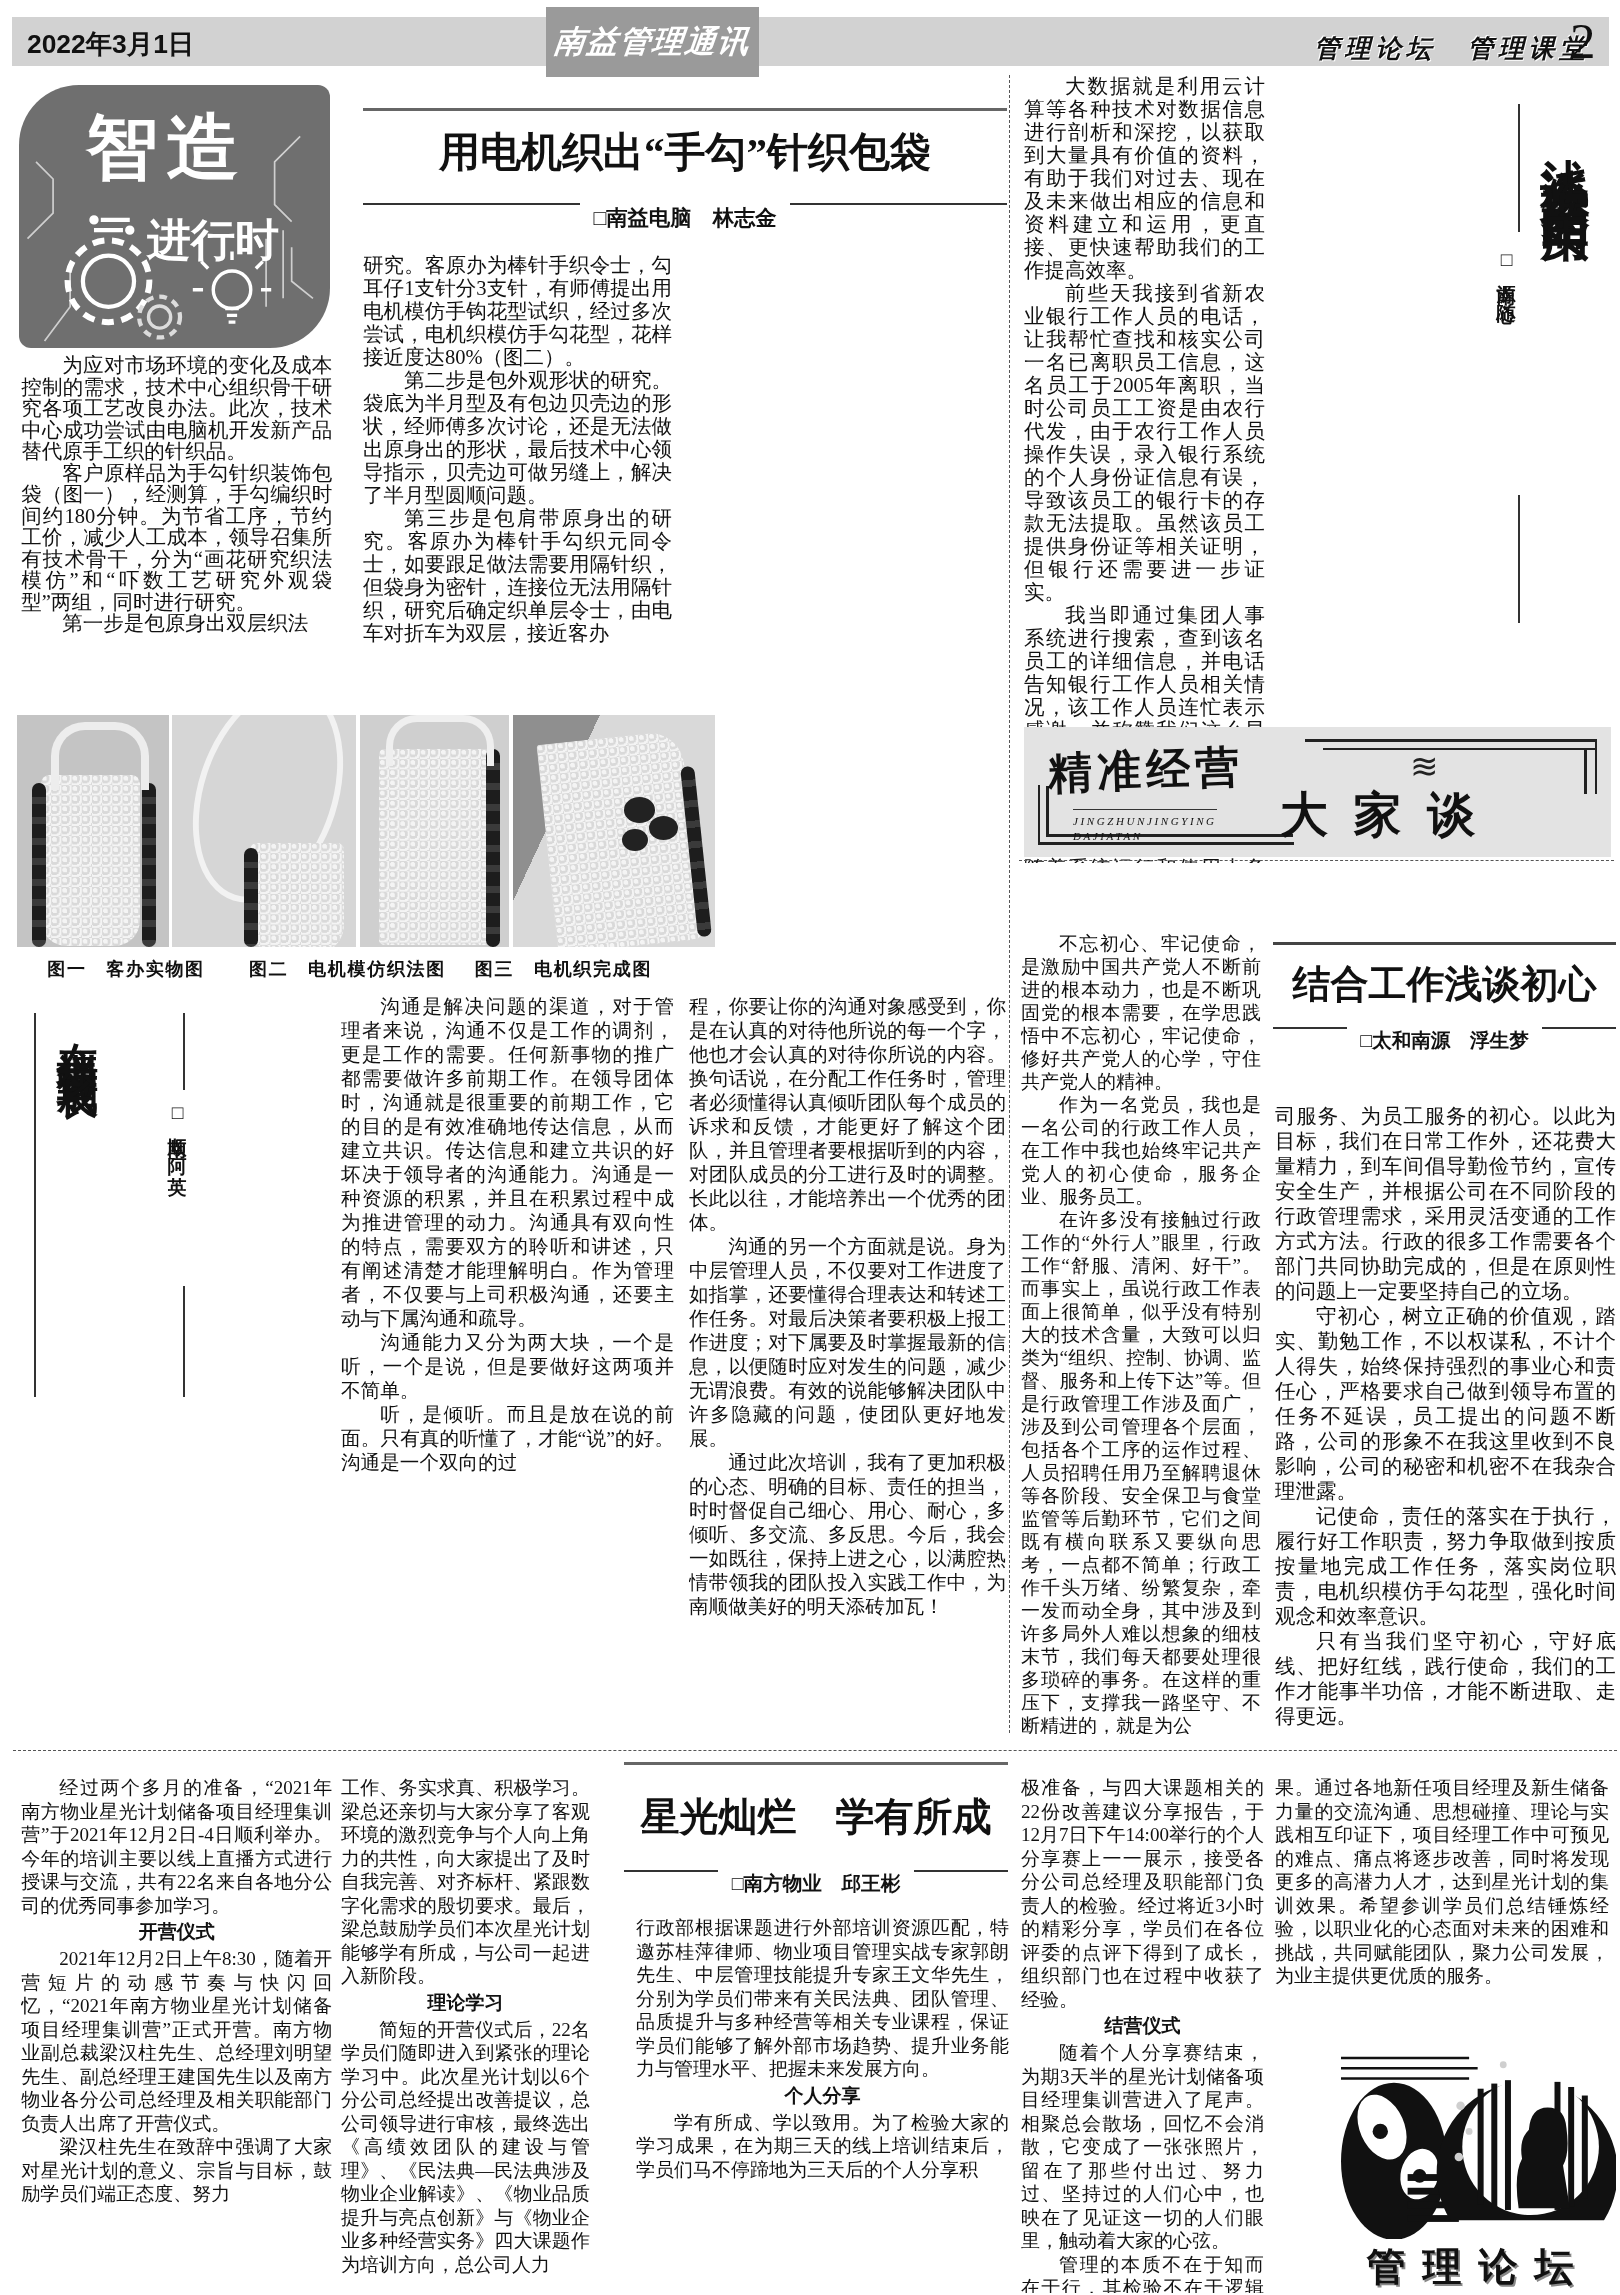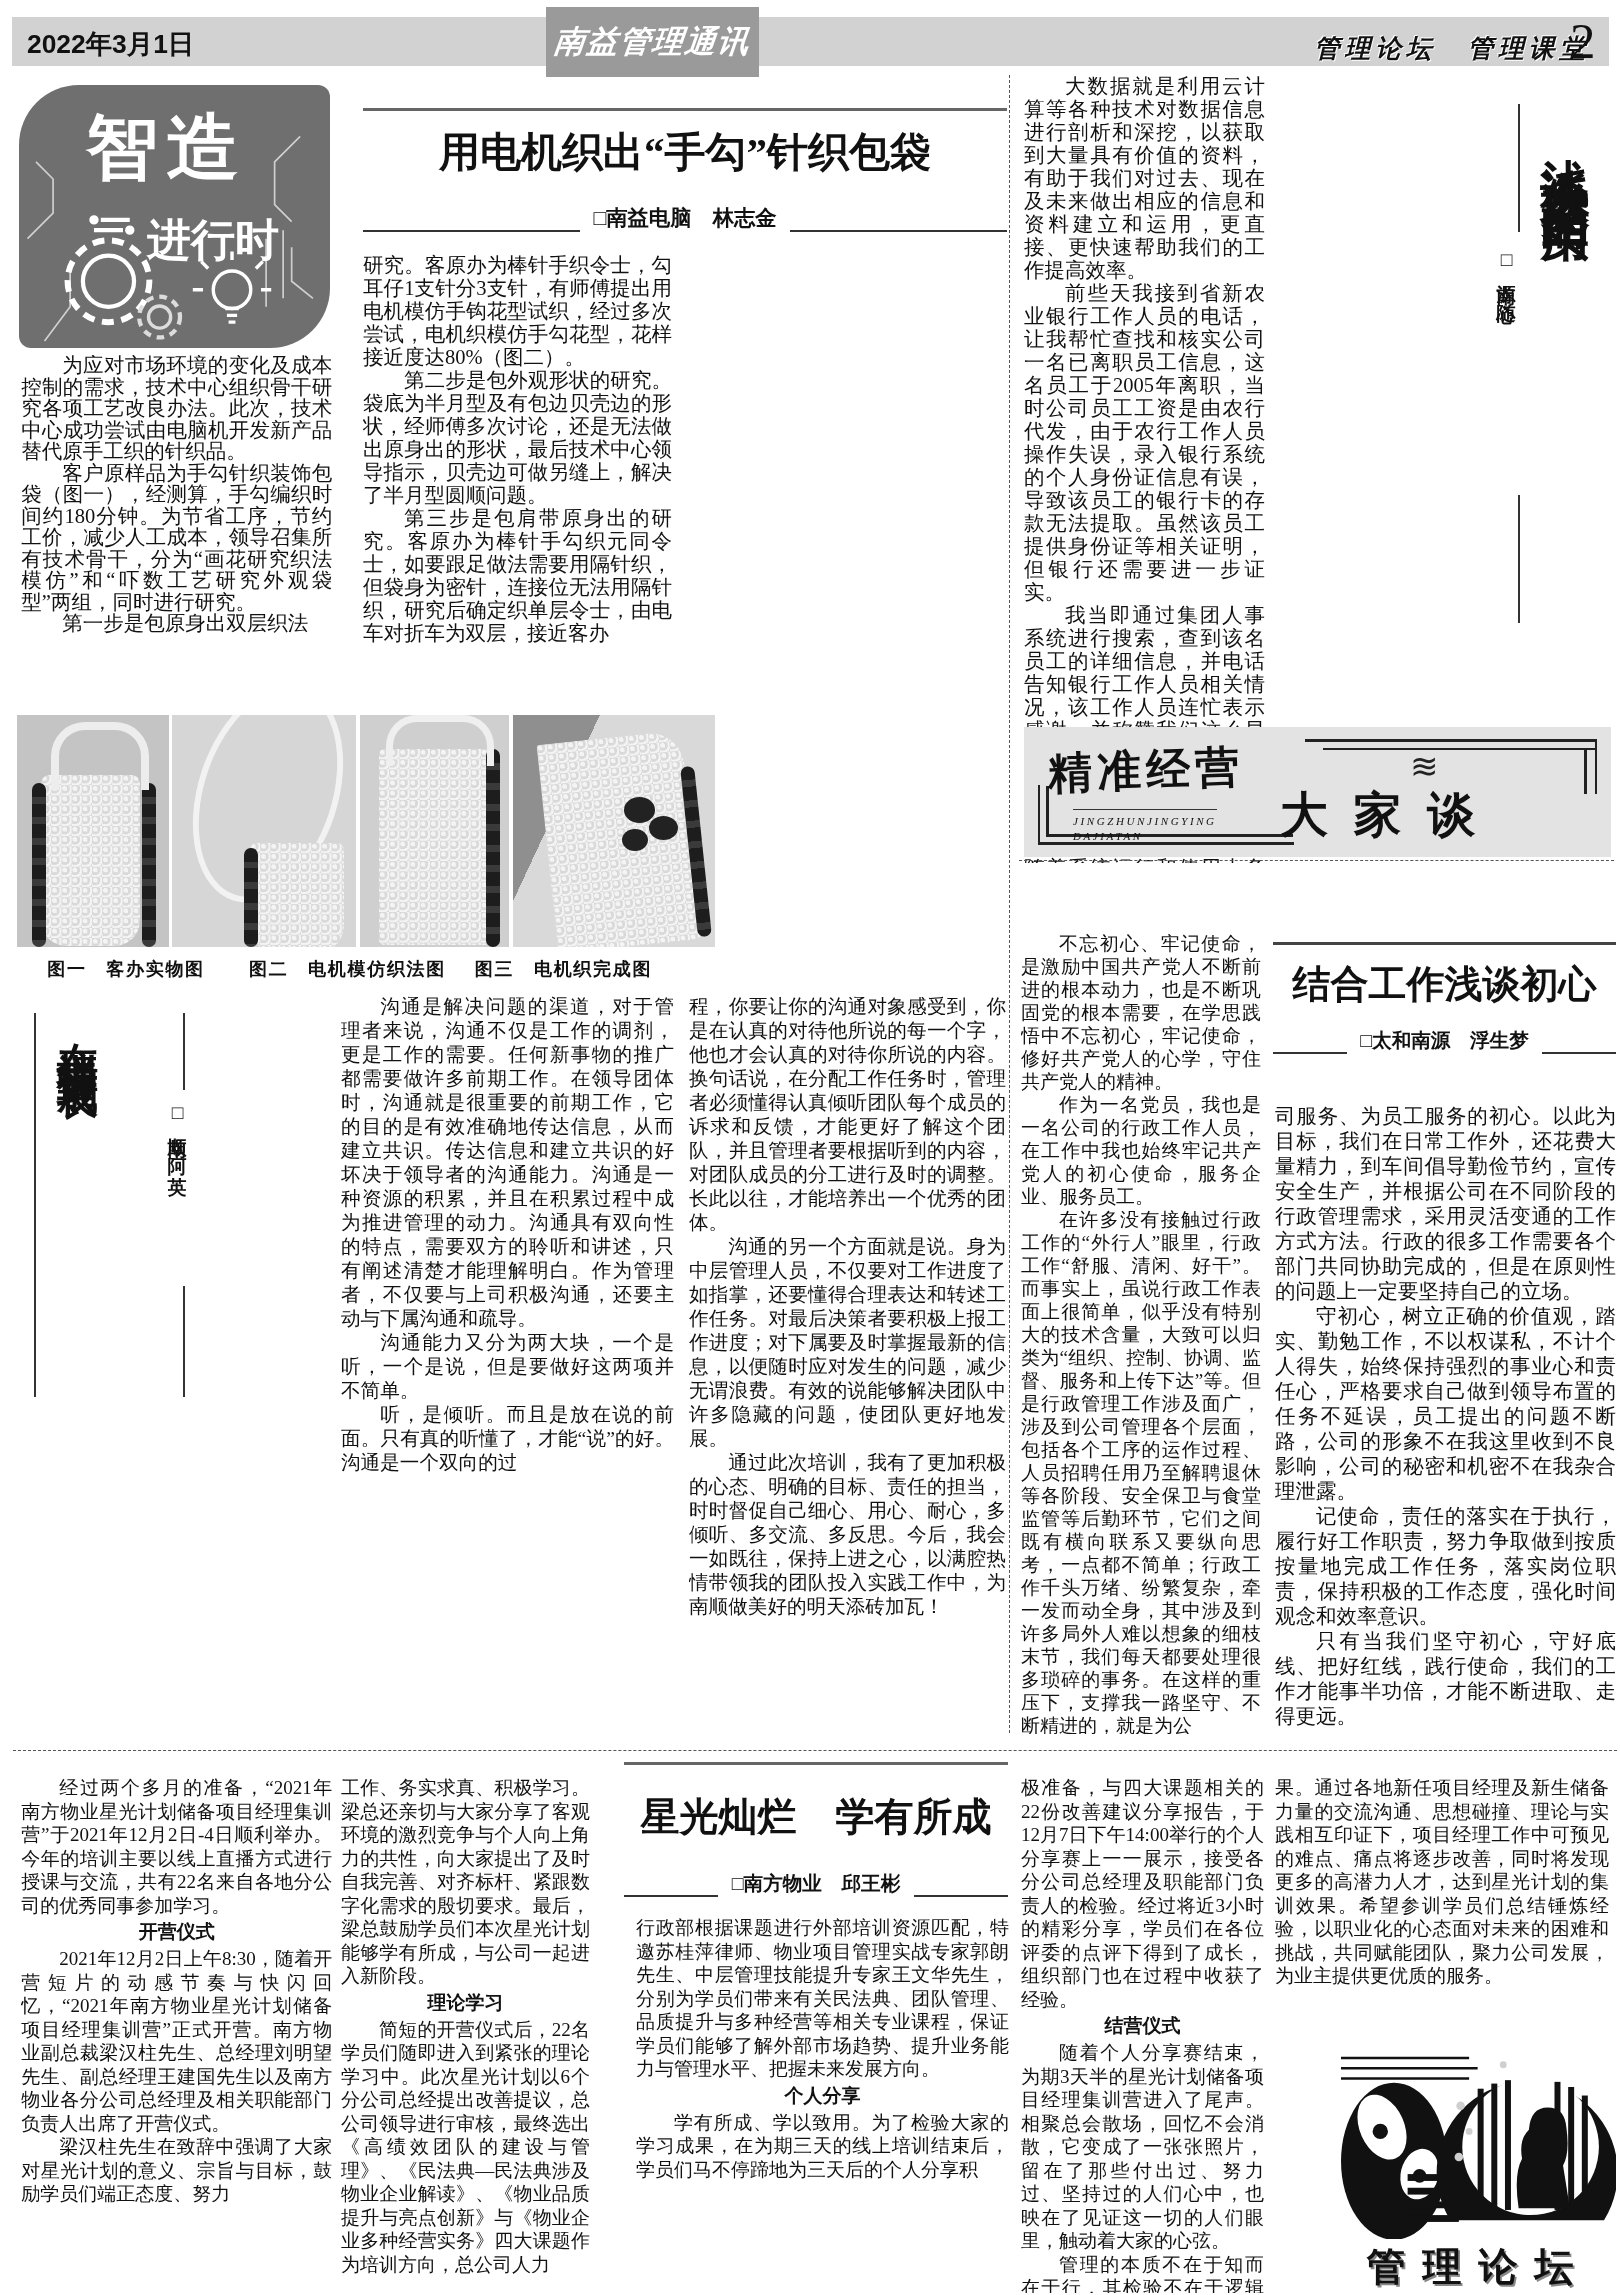--- a/index.html
+++ b/index.html
@@ -22,21 +22,21 @@
   .news p.cont{text-indent:0;}
   .news p.sub{text-indent:0;text-align:center;font-weight:bold;margin:3.4px 0;
               font-family:"Liberation Sans",sans-serif;}
   .sp{float:left;}
   .spr{float:right;}
   .rule{position:absolute;background:#666;}
   .vdash{position:absolute;border-left:1.7px dashed #555;}
   .hdash{position:absolute;border-top:1.7px dashed #555;}
   .headline{position:absolute;text-align:center;font-weight:900;
             font-family:"Liberation Serif","DejaVu Serif",serif;}
-  .byline{position:absolute;display:flex;align-items:flex-end;}
+  .byline{position:absolute;display:flex;align-items:flex-start;}
   .byline i{flex:1;height:1.7px;background:#333;}
   .byline span{padding:0 13.6px;font-weight:bold;white-space:nowrap;}
   .vert{position:absolute;writing-mode:vertical-rl;text-orientation:upright;}
   
   .badge{position:absolute;left:19px;top:85px;width:311px;height:263px;background:#6f6f6f;
          border-radius:60px 12px 60px 12px;overflow:hidden;}
   .badge .t1{position:absolute;left:67px;top:15.4px;color:#fff;font-size:72px;font-weight:900;
              letter-spacing:8.5px;font-family:"Liberation Sans",sans-serif;}
   .badge .t2{position:absolute;left:128px;top:126px;color:#fff;font-size:44px;font-weight:900;
              font-family:"Liberation Sans",sans-serif;}
@@ -203,21 +203,21 @@
   <div class="rule" style="left:1273px;top:942px;width:343px;height:2.6px;background:#444;"></div>
   <div class="headline" style="left:1273px;top:959px;width:343px;font-size:38px;">结合工作浅谈初心</div>
   <div class="byline" style="left:1273px;top:1027px;width:343px;font-size:19.6px;">
     <i></i>
     <span>□太和南源　浮生梦</span>
     <i></i>
   </div>
   <div class="news" style="left:1275px;top:1104px;width:341px;height:660px;font-size:20.5px;line-height:25px;">
       <p class="cont">司服务、为员工服务的初心。以此为目标，我们在日常工作外，还花费大量精力，到车间倡导勤俭节约，宣传安全生产，并根据公司在不同阶段的行政管理需求，采用灵活变通的工作方式方法。行政的很多工作需要各个部门共同协助完成的，但是在原则性的问题上一定要坚持自己的立场。</p>
       <p>守初心，树立正确的价值观，踏实、勤勉工作，不以权谋私，不计个人得失，始终保持强烈的事业心和责任心，严格要求自己做到领导布置的任务不延误，员工提出的问题不断路，公司的形象不在我这里收到不良影响，公司的秘密和机密不在我杂合理泄露。</p>
-      <p>记使命，责任的落实在于执行，履行好工作职责，努力争取做到按质按量地完成工作任务，落实岗位职责，保持积极的工作态度，强化时间观念和效率意识。</p>
+      <p>记使命，责任的落实在于执行，履行好工作职责，努力争取做到按质按量地完成工作任务，落实岗位职责，电机织模仿手勾花型，强化时间观念和效率意识。</p>
       <p>只有当我们坚守初心，守好底线、把好红线，践行使命，我们的工作才能事半功倍，才能不断进取、走得更远。</p>
     </div>
 
   <div class="rule" style="left:34px;top:1013px;width:1.7px;height:384px;background:#333;"></div>
   <div class="vert" style="left:51px;top:1010px;height:401px;font-size:41px;font-weight:900;letter-spacing:5.1px;font-family:'Liberation Serif',serif;">在培训中得到成长</div>
   <div class="rule" style="left:183px;top:1013px;width:1.7px;height:77px;background:#333;"></div>
   <div class="vert" style="left:164px;top:1102px;height:273px;font-size:19px;font-weight:bold;">□南顺　阿　英</div>
   <div class="rule" style="left:183px;top:1286px;width:1.7px;height:111px;background:#333;"></div>
   <div class="news" style="left:21.3px;top:995px;width:311px;height:742px;font-size:19px;line-height:23.5px;">
     <div class="sp" style="width:196px;height:408px;"></div>

